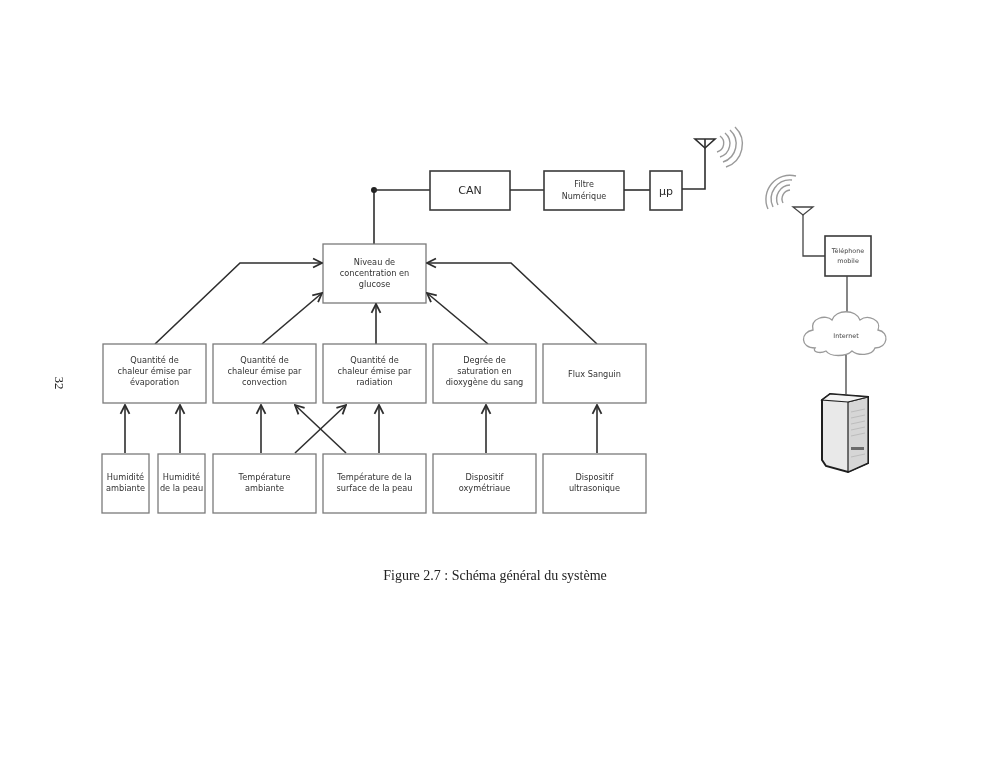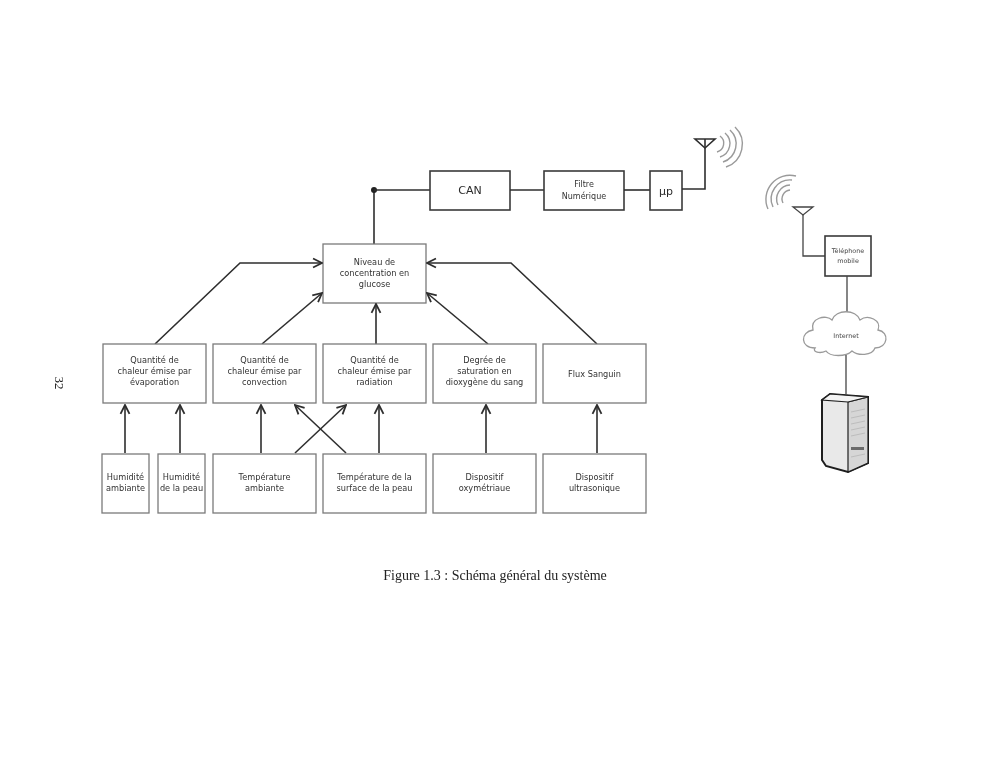--- a/index.html
+++ b/index.html
@@ -190,13 +190,13 @@
       <line x1="851" y1="424" x2="865" y2="421" stroke="#bdbdbd" stroke-width="1"></line>
       <line x1="851" y1="430" x2="865" y2="427" stroke="#bdbdbd" stroke-width="1"></line>
       <line x1="851" y1="436" x2="865" y2="433" stroke="#bdbdbd" stroke-width="1"></line>
       <rect x="851" y="447" width="13" height="3" fill="#6a6a6a"></rect>
       <line x1="851" y1="457" x2="865" y2="454" stroke="#bdbdbd" stroke-width="1"></line>
     </g>
   </g>
 </svg>
 
 <div id="page-number">32</div>
-<div id="caption">Figure 1.3 : Schéma général du système</div>
+<div id="caption">Figure 2.7 : Schéma général du système</div>
 
 </body></html>

